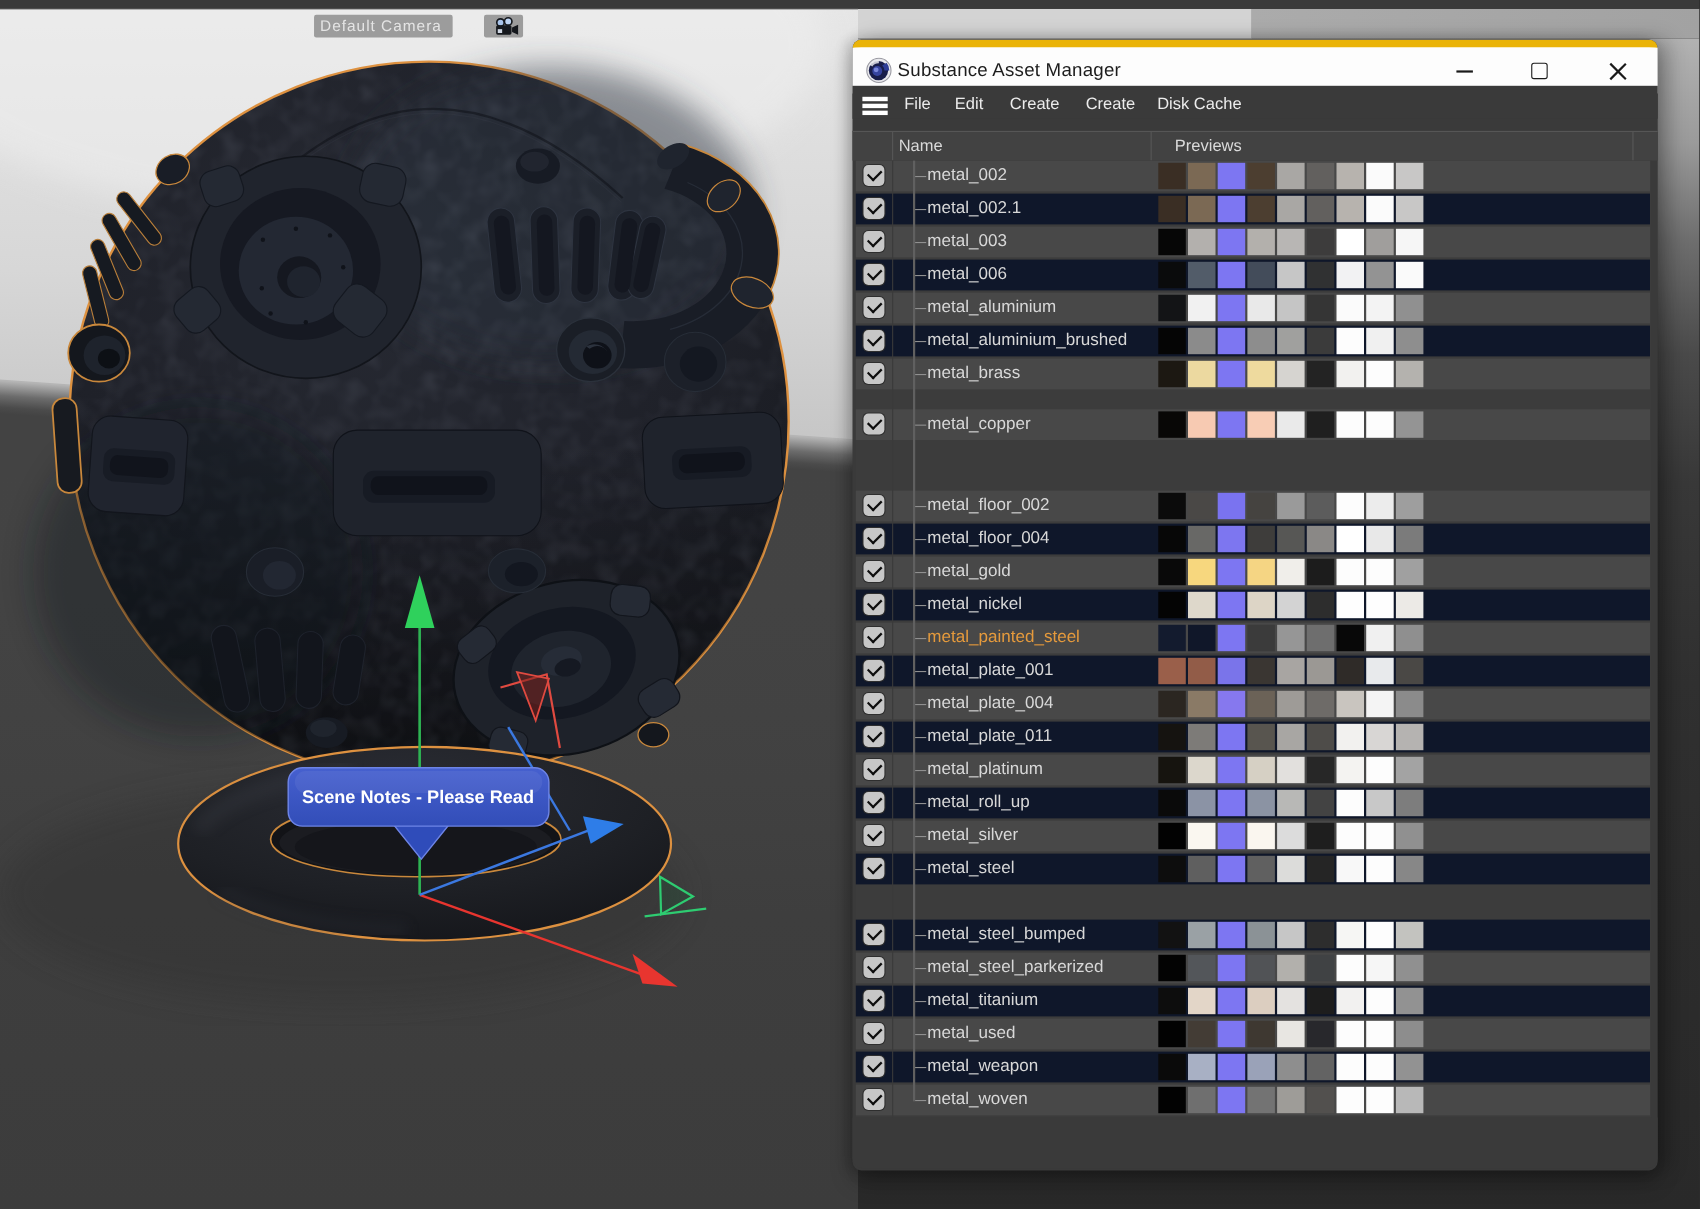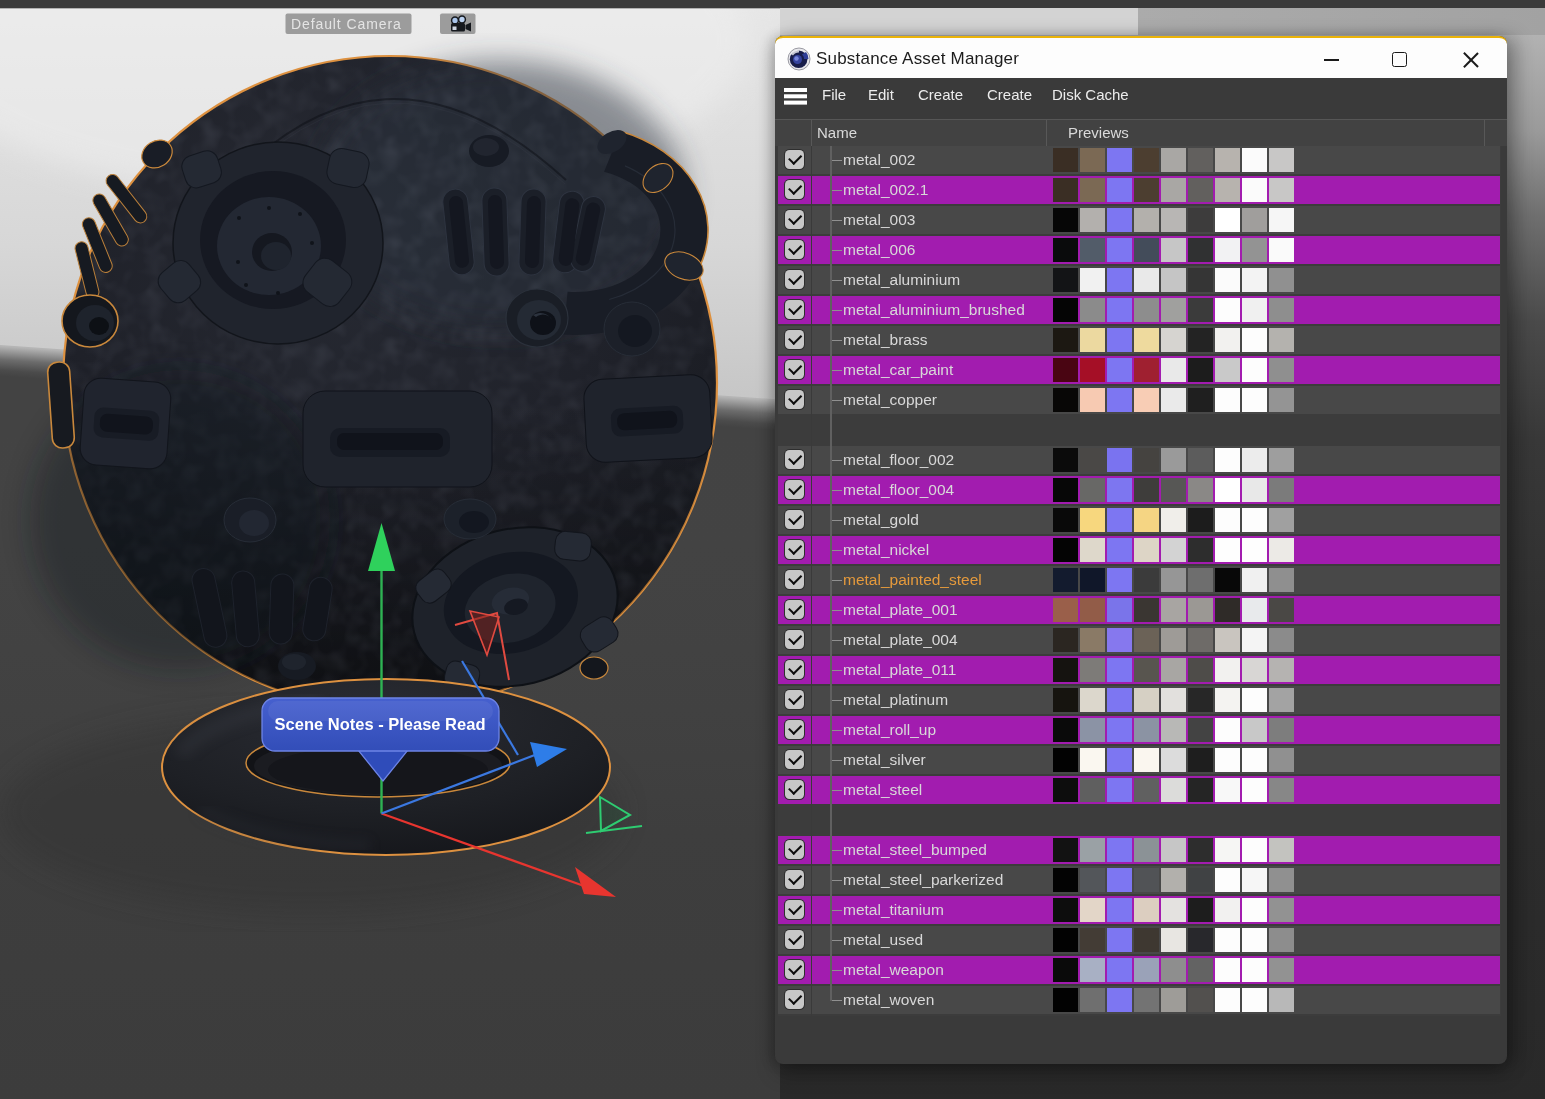--- a/index.html
+++ b/index.html
@@ -3,39 +3,39 @@
 html,body{margin:0;padding:0}
 body{width:1545px;height:1099px;overflow:hidden;background:#2d2d2d;font-family:"Liberation Sans",sans-serif;position:relative}
 #topstrip{position:absolute;left:0;top:0;width:1545px;height:8px;background:#3a3a3a;z-index:3}
 #bandL{position:absolute;left:780px;top:8px;width:358px;height:27px;background:#d3d3d3;z-index:1}
 #bandR{position:absolute;left:1138px;top:8px;width:407px;height:27px;background:linear-gradient(to right,#ababab,#a2a2a2);z-index:1}
 #rightbg{position:absolute;left:780px;top:35px;width:765px;height:1064px;z-index:0;
 background:linear-gradient(to bottom,#b2b2b2 0%,#9a9a9a 9%,#6f6f6f 17%,#4a4a4a 27%,#383838 38%,#303030 55%,#2c2c2c 75%,#292929 100%)}
 #viewport{position:absolute;left:0;top:0;width:780px;height:1099px;z-index:2}
 #win{position:absolute;left:775px;top:36px;width:732px;height:1028px;z-index:5;background:#3a3a3a;border-radius:8px;
 box-shadow:0 10px 20px rgba(0,0,0,0.22),10px 0 18px rgba(0,0,0,0.22),-5px 0 12px rgba(0,0,0,0.15)}
-#title{position:absolute;left:0;top:0;width:732px;height:42px;background:#fdfdfd;border-radius:8px 8px 0 0;border-top:2px solid #eab308}
+#title{position:absolute;left:0;top:0;width:732px;height:42px;background:#fdfdfd;border-radius:8px 8px 0 0;border-top:7px solid #eab308}
 #title .tx{position:absolute;left:41px;top:11px;font-size:17px;color:#1c1c1c;letter-spacing:0.2px}
 #mini{position:absolute;left:549px;top:21px;width:15px;height:2px;background:#1a1a1a}
 #maxi{position:absolute;left:617px;top:14px;width:13px;height:13px;border:1.7px solid #1a1a1a;border-radius:2.5px}
 #clos{position:absolute;left:688px;top:14px;width:16px;height:16px}
 #clos:before,#clos:after{content:"";position:absolute;left:7px;top:-2px;width:1.7px;height:20px;background:#1a1a1a}
 #clos:before{transform:rotate(45deg)}#clos:after{transform:rotate(-45deg)}
 #menu{position:absolute;left:0;top:42px;width:732px;height:30px;background:#3a3a3a}
 #menu span{position:absolute;top:8px;font-size:15px;color:#ececec}
 #burger{position:absolute;left:9px;top:52px;width:23px;height:3.5px;background:#fff;box-shadow:0 6.3px 0 #fff,0 12.6px 0 #fff}
 #hdr{position:absolute;left:0;top:83px;width:732px;height:26px;background:#424242;border-top:1px solid #565656}
 #hdr span{position:absolute;top:4px;font-size:15px;color:#dadada}
 #hdr i{position:absolute;top:0;width:1px;height:26px;background:#585858}
 #list{position:absolute;left:3px;top:110px;width:723px;height:870px;background:#3c3c3c}
 #tree{position:absolute;left:55px;top:110px;width:1.5px;height:855px;background:#606060;z-index:6}
 #cdiv{position:absolute;left:36px;top:110px;width:1px;height:870px;background:#3a3a3a;z-index:6}
 .row{position:absolute;left:3px;width:722px;height:28px}
 .row.l{background:#484848}
-.row.d{background:#a21caf}
+.row.d{background:#0f172a}
 .cb{position:absolute;left:7px;top:4px;width:19px;height:19px;background:#c7c7c7;border-radius:4.5px;box-shadow:0 0 0 1px #2e2e2e}
 .cb:after{content:"";position:absolute;left:3.5px;top:4px;width:10px;height:5.5px;border-left:2.6px solid #0d0d0d;border-bottom:2.6px solid #0d0d0d;transform:rotate(-45deg)}
 .dash{position:absolute;left:52px;top:13.5px;width:12px;height:1.5px;background:#909090}
 .nm{position:absolute;left:65px;top:5px;font-size:15.5px;color:#d8d8d8;white-space:nowrap}
 .th{position:absolute;left:274.5px;top:2px;height:24px;display:flex}
 .th i{display:block;width:25px;height:24px;margin-right:2px}
 #bot{position:absolute;left:0;top:980px;width:732px;height:46px;background:#3a3a3a;border-radius:0 0 9px 9px}
 </style></head><body>
 <div id="rightbg"></div>
 <div id="bandL"></div>
@@ -384,37 +384,21 @@
         <i style="background:#ecd9a0"></i>
         <i style="background:#7d76f2"></i>
         <i style="background:#eeda9e"></i>
         <i style="background:#d6d4d0"></i>
         <i style="background:#232323"></i>
         <i style="background:#f2f1ef"></i>
         <i style="background:#fdfdfd"></i>
         <i style="background:#b4b2ae"></i>
       </span>
     </div>
-<div class="row d" style="top:320px">
-      <span class="cb"></span>
-      <span class="dash"></span>
-      <span class="nm" style="">metal_car_paint</span>
-      <span class="th">
-        <i style="background:#490512"></i>
-        <i style="background:#a50f26"></i>
-        <i style="background:#7d76f2"></i>
-        <i style="background:#9f2030"></i>
-        <i style="background:#e9e9e9"></i>
-        <i style="background:#1c1c1c"></i>
-        <i style="background:#c9c9c9"></i>
-        <i style="background:#fdfdfd"></i>
-        <i style="background:#8f8f8f"></i>
-      </span>
-    </div>
-<div class="row l" style="top:350px">
+<div class="row l" style="top:336px">
       <span class="cb"></span>
       <span class="dash"></span>
       <span class="nm" style="">metal_copper</span>
       <span class="th">
         <i style="background:#080706"></i>
         <i style="background:#f7cab2"></i>
         <i style="background:#7d76f2"></i>
         <i style="background:#f8cdb5"></i>
         <i style="background:#eaeaea"></i>
         <i style="background:#1f1f1f"></i>

